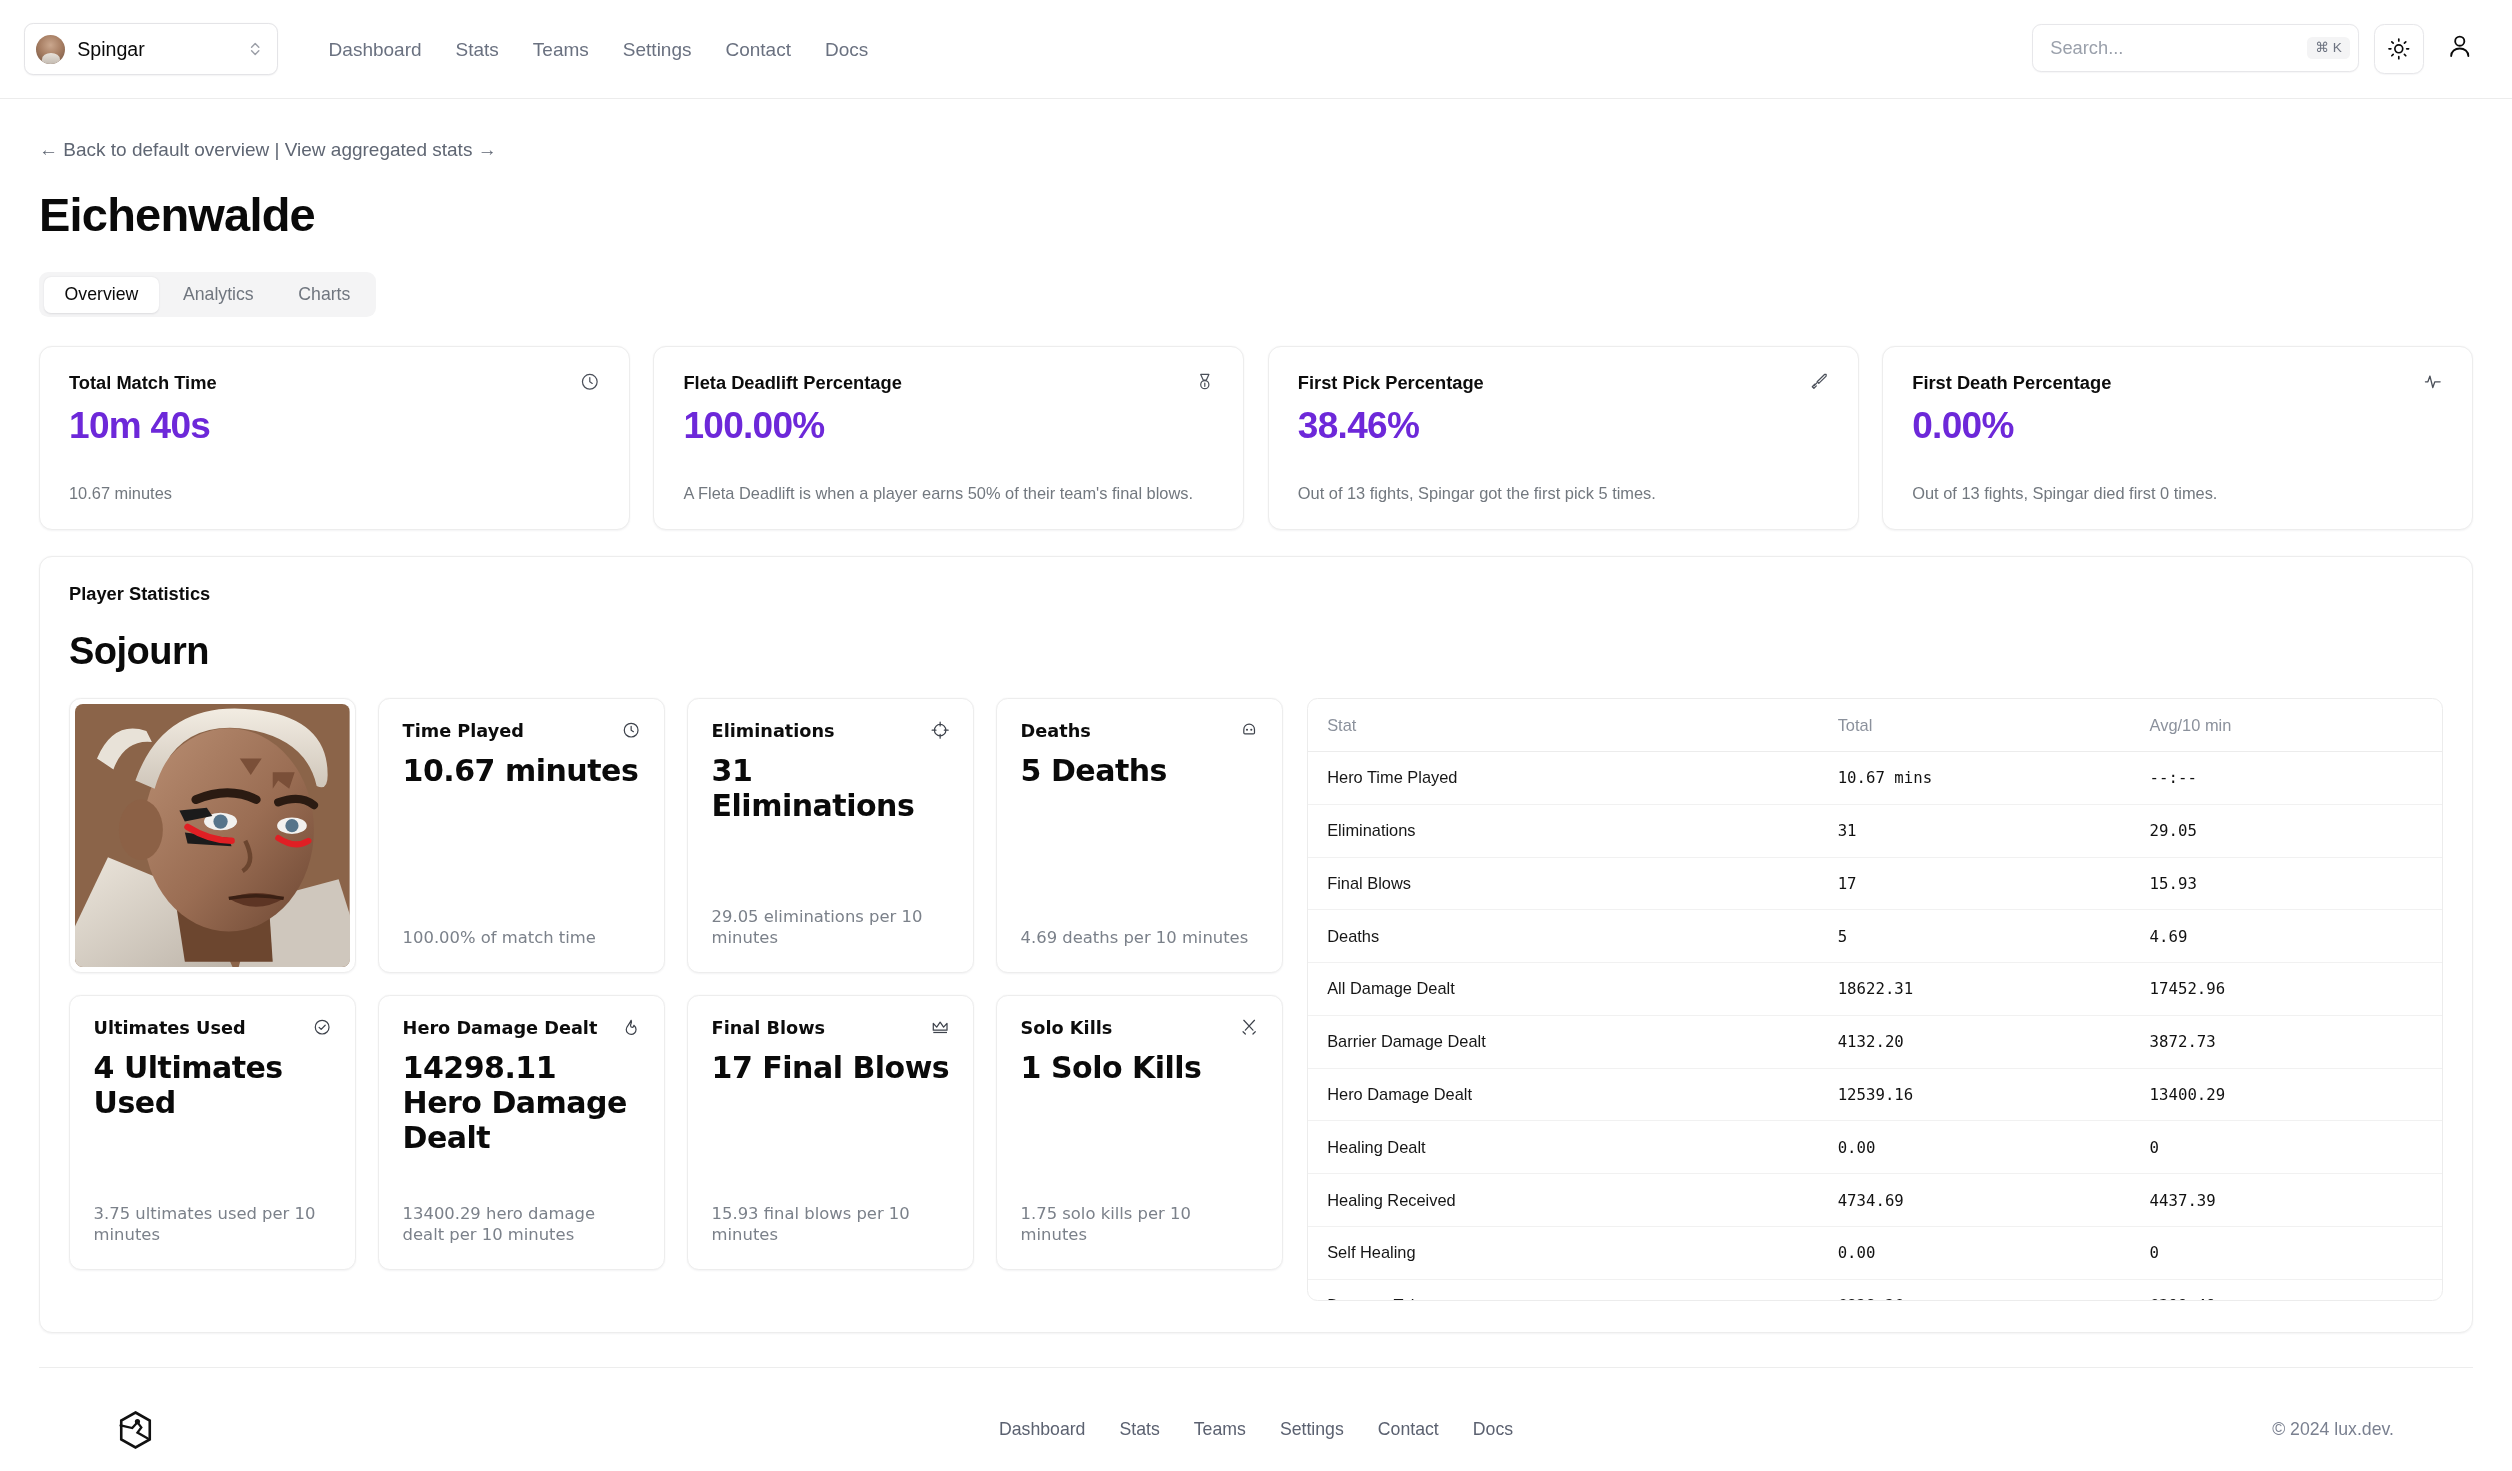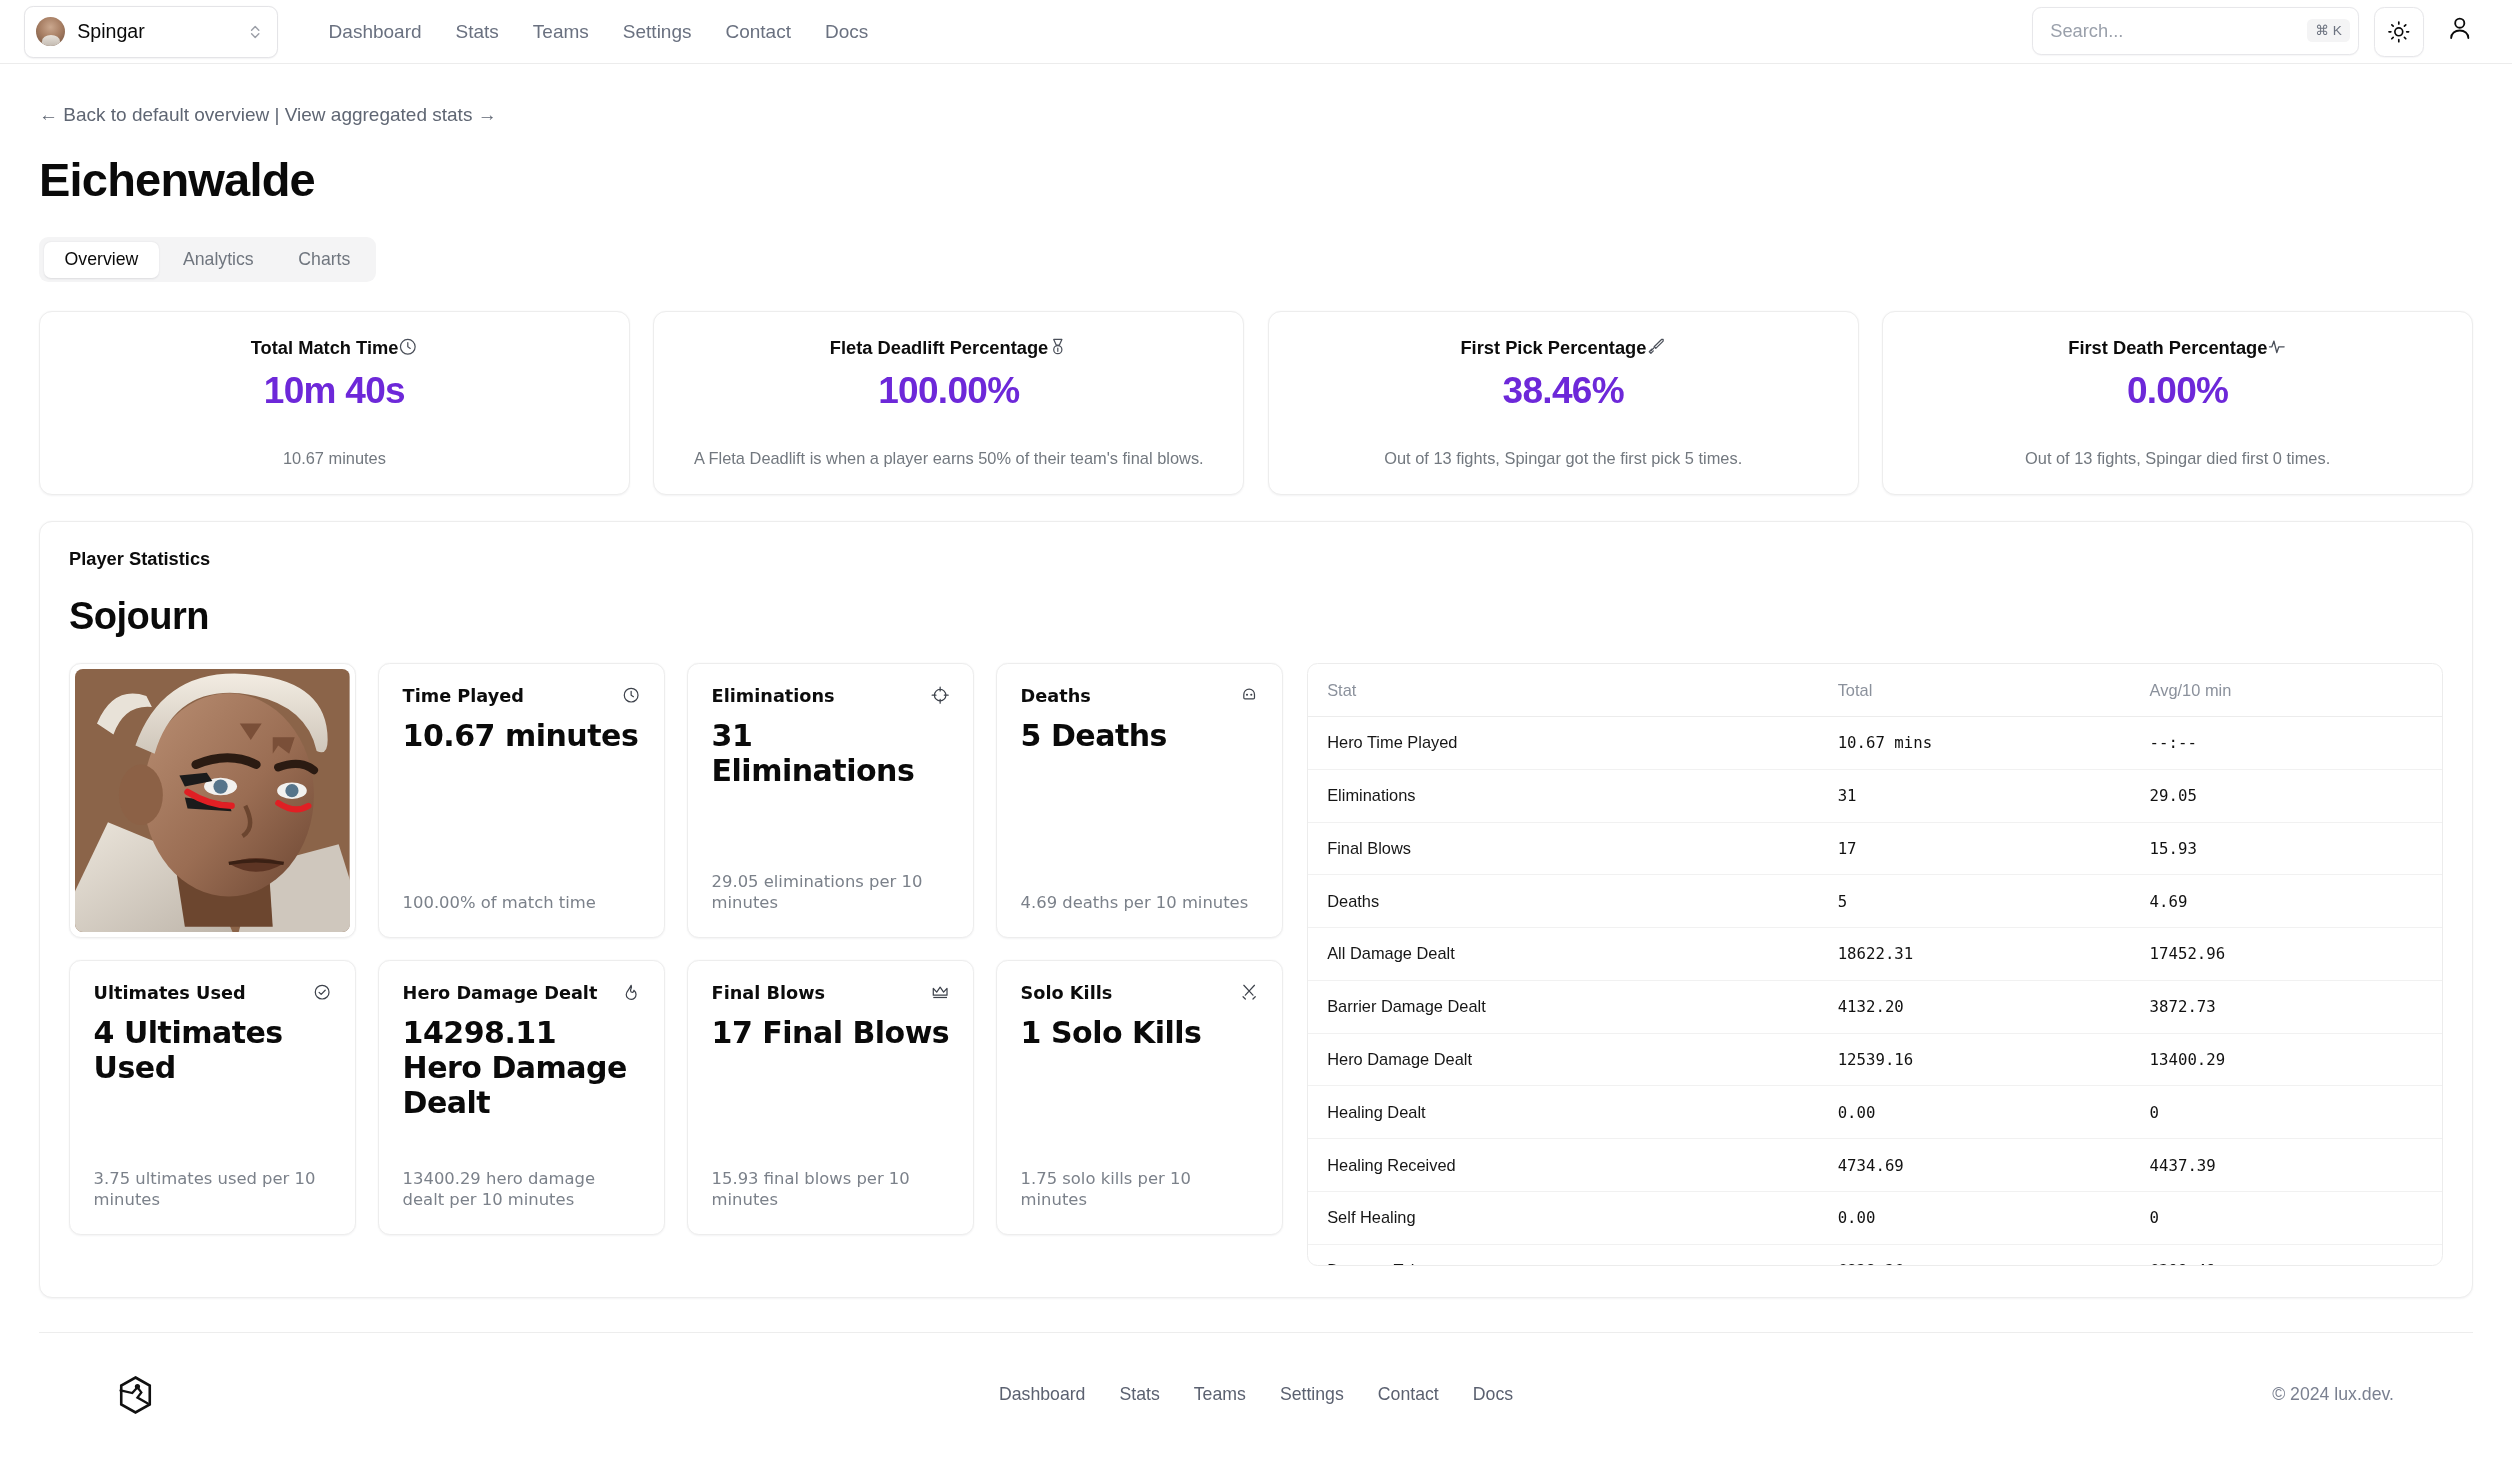--- a/index.html
+++ b/index.html
@@ -6,21 +6,21 @@
   html, body {
     width: 2512px; height: 1471px;
     background: #ffffff;
     font-family: "Liberation Sans", sans-serif;
     -webkit-font-smoothing: antialiased;
   }
   body { overflow: hidden; position: relative; }
 
   
   .topbar {
-    height: 64px;
+    height: 99px;
     border-bottom: 0.7px solid #ececec;
     display: flex; align-items: center;
     padding: 0 31px 0 23.6px;
     background: #fff;
     position: relative;
   }
   .team-switcher {
     display: flex; align-items: center;
     width: 254px; height: 52px;
     border: 0.7px solid #e4e4e7;
@@ -89,21 +89,21 @@
   }
   .tab.active { background: #ffffff; color: #0a0a0a; font-weight: 400;
     box-shadow: 0 0.7px 2px rgba(16,24,40,.10); }
 
   
   .kpirow { display: flex; gap: 23.6px; margin-top: 29px; }
   .kpicard {
     flex: 1; background: #fff; border: 0.7px solid #ededed; border-radius: 13px;
     padding: 25px 29px 26px 29px; min-height: 184px;
     box-shadow: 0 0.7px 2px rgba(16,24,40,.05);
-    display: flex; flex-direction: column; align-items: center;
+    display: flex; flex-direction: column;
   }
   .kpihead { display: flex; align-items: flex-start; justify-content: space-between; }
   .kpilabel { font-size: 18.3px; font-weight: 600; color: #0c0c0c; }
   .kpivalue { font-size: 37px; font-weight: 700; letter-spacing: -0.7px; color: #6d28d9; margin-top: 10.5px; }
   .kpisub { font-size: 16.4px; color: #72787f; margin-top: auto; }
 
   
   .panel {
     margin-top: 26px; background: #fff; border: 0.7px solid #ededed; border-radius: 13px;
     padding: 26px 29px 31px 29px; box-shadow: 0 0.7px 2px rgba(16,24,40,.05);

